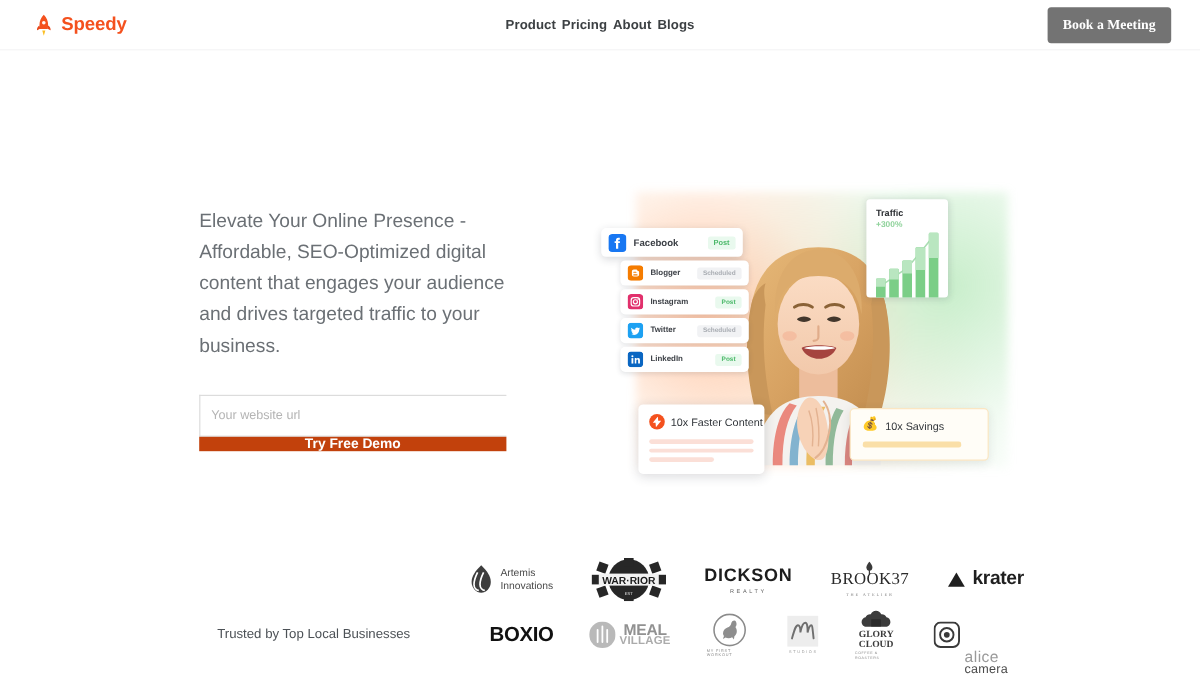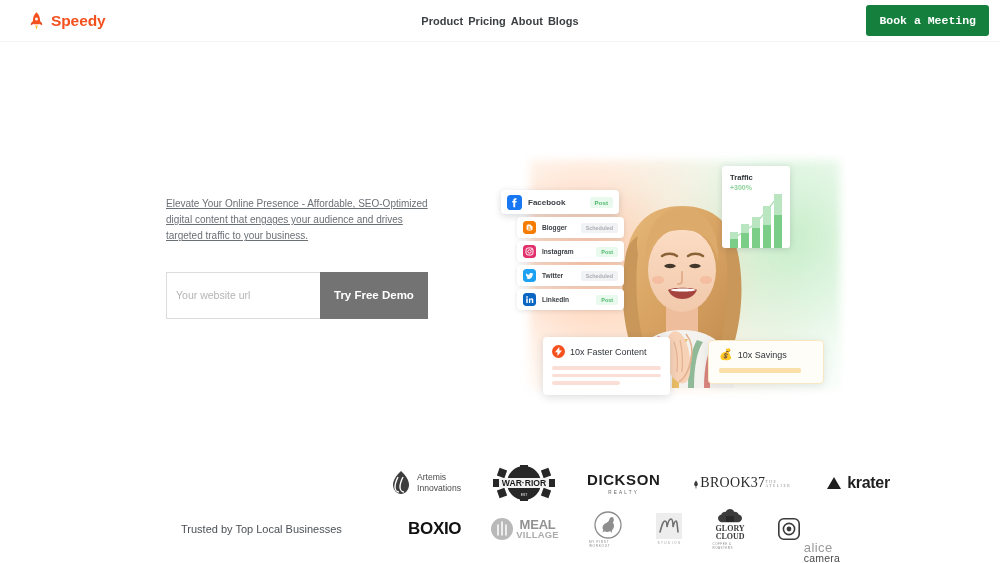--- a/index.html
+++ b/index.html
@@ -43,25 +43,25 @@
   }
   .nav-item {
     font-size: 11px;
     color: #3c4043;
     font-weight: 600;
     cursor: pointer;
     letter-spacing: 0.05px;
   }
   .book-btn {
     position: absolute;
-    right: 11px;
-    background: #15803d;
+    right: 24px;
+    background: #737373;
     color: #fff;
     border: none;
-    font-family: Liberation Mono, monospace;
+    font-family: Liberation Serif, serif;
     font-size: 11.5px;
     font-weight: bold;
     padding: 9px 13px;
     border-radius: 3px;
     cursor: pointer;
     white-space: nowrap;
   }
 
   
   .hero {
@@ -75,47 +75,46 @@
     width: 285px;
   }
   .hero-title {
     font-size: 27px;
     font-weight: bold;
     color: #1a1a1d;
     letter-spacing: -0.7px;
     line-height: 1.15;
   }
   .hero-sub {
-    margin-top: 24px;
-    font-size: 10px;
+    font-size: 16px;
     line-height: 1.62;
     color: #6b7075;
     width: 276px;
-    text-decoration: underline;
   }
   .signup-row {
     margin-top: 27px;
     display: flex;
     width: 256px;
     height: 47px;
+    flex-direction: column;
   }
   .url-input {
     flex: 1;
     border: 1px solid #dcdcdc;
     border-right: none;
     font-family: inherit;
     font-size: 10.5px;
     color: #444;
     padding: 0 9px;
     outline: none;
     background: #fff;
   }
   .url-input::placeholder { color: #b4b4b4; }
   .demo-btn {
-    background: #737373;
+    background: #c2410c;
     color: #fff;
     border: none;
     font-family: inherit;
     font-size: 11.5px;
     font-weight: bold;
     padding: 0 14px;
     cursor: pointer;
     white-space: nowrap;
   }
 
@@ -246,23 +245,23 @@
     left: 0; top: 0;
     width: 100%;
     background: #b9e6c0;
     border-radius: 1px 1px 0 0;
   }
   .trend-svg { position: absolute; left: 0; top: 0; }
 
   
   .faster-card {
     position: absolute;
-    left: 53px;
+    left: 42px;
     top: 199px;
-    width: 127px;
+    width: 105px;
     background: #fff;
     border-radius: 4px;
     box-shadow: 0 2px 9px rgba(40,45,60,0.16);
     padding: 8px 9px 10px 9px;
   }
   .fc-head {
     display: flex;
     align-items: center;
     gap: 5px;
   }
@@ -327,21 +326,21 @@
   .logo-row.r1 { gap: 32px; height: 46px; }
   .logo-row.r2 { gap: 30px; height: 46px; margin-left: 18px; }
   .logo { display: flex; align-items: center; filter: grayscale(1); }
 
   .lg-artemis { gap: 5px; }
   .lg-artemis .txt { font-size: 8.6px; line-height: 1.25; color: #4a4a4a; }
   .lg-warrior { position: relative; width: 62px; height: 36px; }
   .lg-dickson { flex-direction: column; align-items: center; }
   .lg-dickson .main { font-size: 15px; font-weight: bold; letter-spacing: 0.6px; color: #1d1d1d; }
   .lg-dickson .sub { font-size: 4.6px; letter-spacing: 2.2px; color: #666; margin-top: 2px; }
-  .lg-brook { flex-direction: row; align-items: center; }
+  .lg-brook { flex-direction: column; align-items: center; }
   .lg-brook .main { font-size: 14px; color: #2b2b2b; letter-spacing: 0.3px; font-family: "Liberation Serif", serif; }
   .lg-brook .sub { font-size: 3.6px; letter-spacing: 1.6px; color: #888; margin-top: 2px; font-family: "Liberation Serif", serif; }
   .lg-krater { gap: 5px; }
   .lg-krater .txt { font-size: 16px; font-weight: bold; color: #1f1f1f; letter-spacing: -0.3px; }
   .lg-boxio .txt { font-size: 17px; font-weight: bold; color: #111; letter-spacing: -0.3px; }
   .lg-meal { gap: 3px; text-align: center; }
   .lg-meal .stack { display: flex; flex-direction: column; line-height: 0.92; }
   .lg-meal .m1 { font-size: 13px; font-weight: bold; color: #8e9194; letter-spacing: -0.2px; }
   .lg-meal .m2 { font-size: 9.5px; font-weight: bold; color: #a8abad; letter-spacing: 0.2px; }
   .lg-kang { flex-direction: column; align-items: center; }

